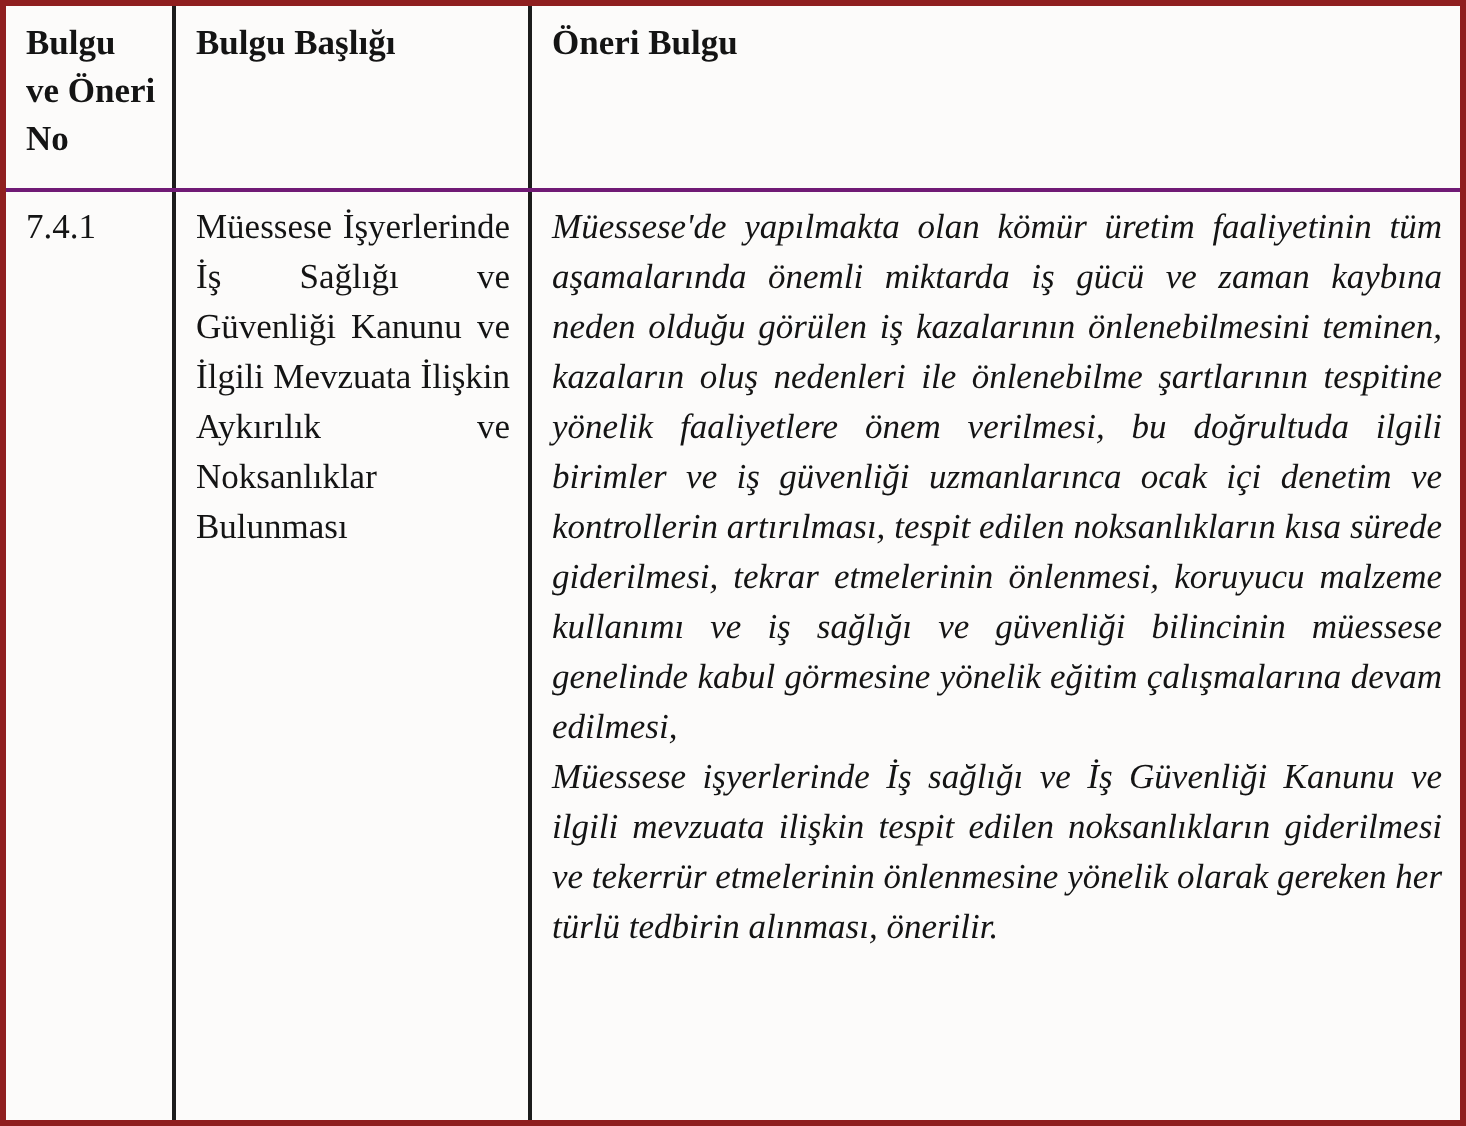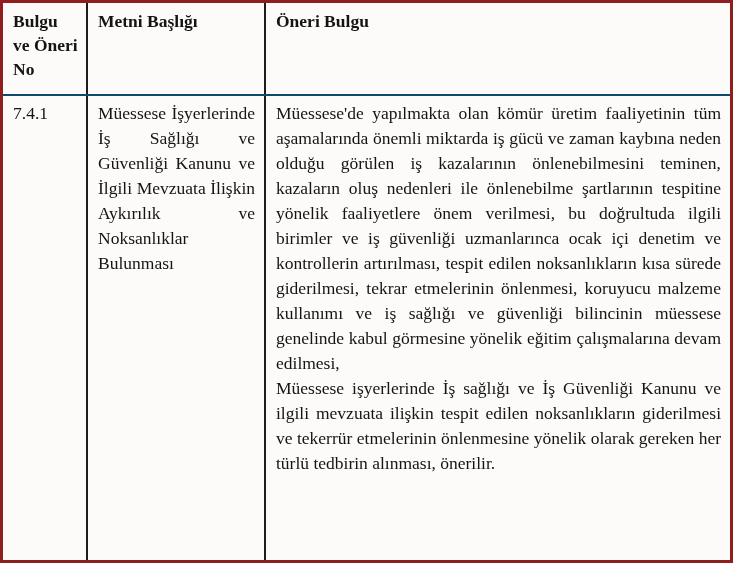--- a/index.html
+++ b/index.html
@@ -20,48 +20,48 @@
   col.c-no{width:84px;}
   col.c-title{width:178px;}
   th{
     vertical-align:top;
     text-align:left;
     font-weight:bold;
     font-size:17.5px;
     line-height:24px;
     padding:6px 8px 4px 10px;
     height:92px;
-    border-bottom:2px solid #0c4a6e;
+    border-bottom:2px solid #701a75;
     box-sizing:border-box;
   }
   td{
     vertical-align:top;
     font-size:17.5px;
     line-height:25px;
     padding:5px 9px 4px 10px;
     text-align:justify;
   }
   .vline{border-right:2px solid #1c1c1c;}
   td.no-cell{text-align:left;}
-  td.rec-cell p{margin:0;}
+  td.rec-cell p{margin:0;font-style:italic;}
 </style>
 </head>
 <body>
 
 <div class="frame">
   <table class="findings">
     <colgroup>
       <col class="c-no">
       <col class="c-title">
       <col class="c-rec">
     </colgroup>
     <thead>
       <tr>
         <th class="vline">Bulgu ve Öneri No</th>
-        <th class="vline">Metni Başlığı</th>
+        <th class="vline">Bulgu Başlığı</th>
         <th>Öneri Bulgu</th>
       </tr>
     </thead>
     <tbody>
       <tr>
         <td class="vline no-cell">7.4.1</td>
         <td class="vline">Müessese İşyerlerinde İş Sağlığı ve Güvenliği Kanunu ve İlgili Mevzuata İlişkin Aykırılık ve Noksanlıklar Bulunması</td>
         <td class="rec-cell">
           <p>Müessese'de yapılmakta olan kömür üretim faaliyetinin tüm aşamalarında önemli miktarda iş gücü ve zaman kaybına neden olduğu görülen iş kazalarının önlenebilmesini teminen, kazaların oluş nedenleri ile önlenebilme şartlarının tespitine yönelik faaliyetlere önem verilmesi, bu doğrultuda ilgili birimler ve iş güvenliği uzmanlarınca ocak içi denetim ve kontrollerin artırılması, tespit edilen noksanlıkların kısa sürede giderilmesi, tekrar etmelerinin önlenmesi, koruyucu malzeme kullanımı ve iş sağlığı ve güvenliği bilincinin müessese genelinde kabul görmesine yönelik eğitim çalışmalarına devam edilmesi,</p>
           <p>Müessese işyerlerinde İş sağlığı ve İş Güvenliği Kanunu ve ilgili mevzuata ilişkin tespit edilen noksanlıkların giderilmesi ve tekerrür etmelerinin önlenmesine yönelik olarak gereken her türlü tedbirin alınması, önerilir.</p>

